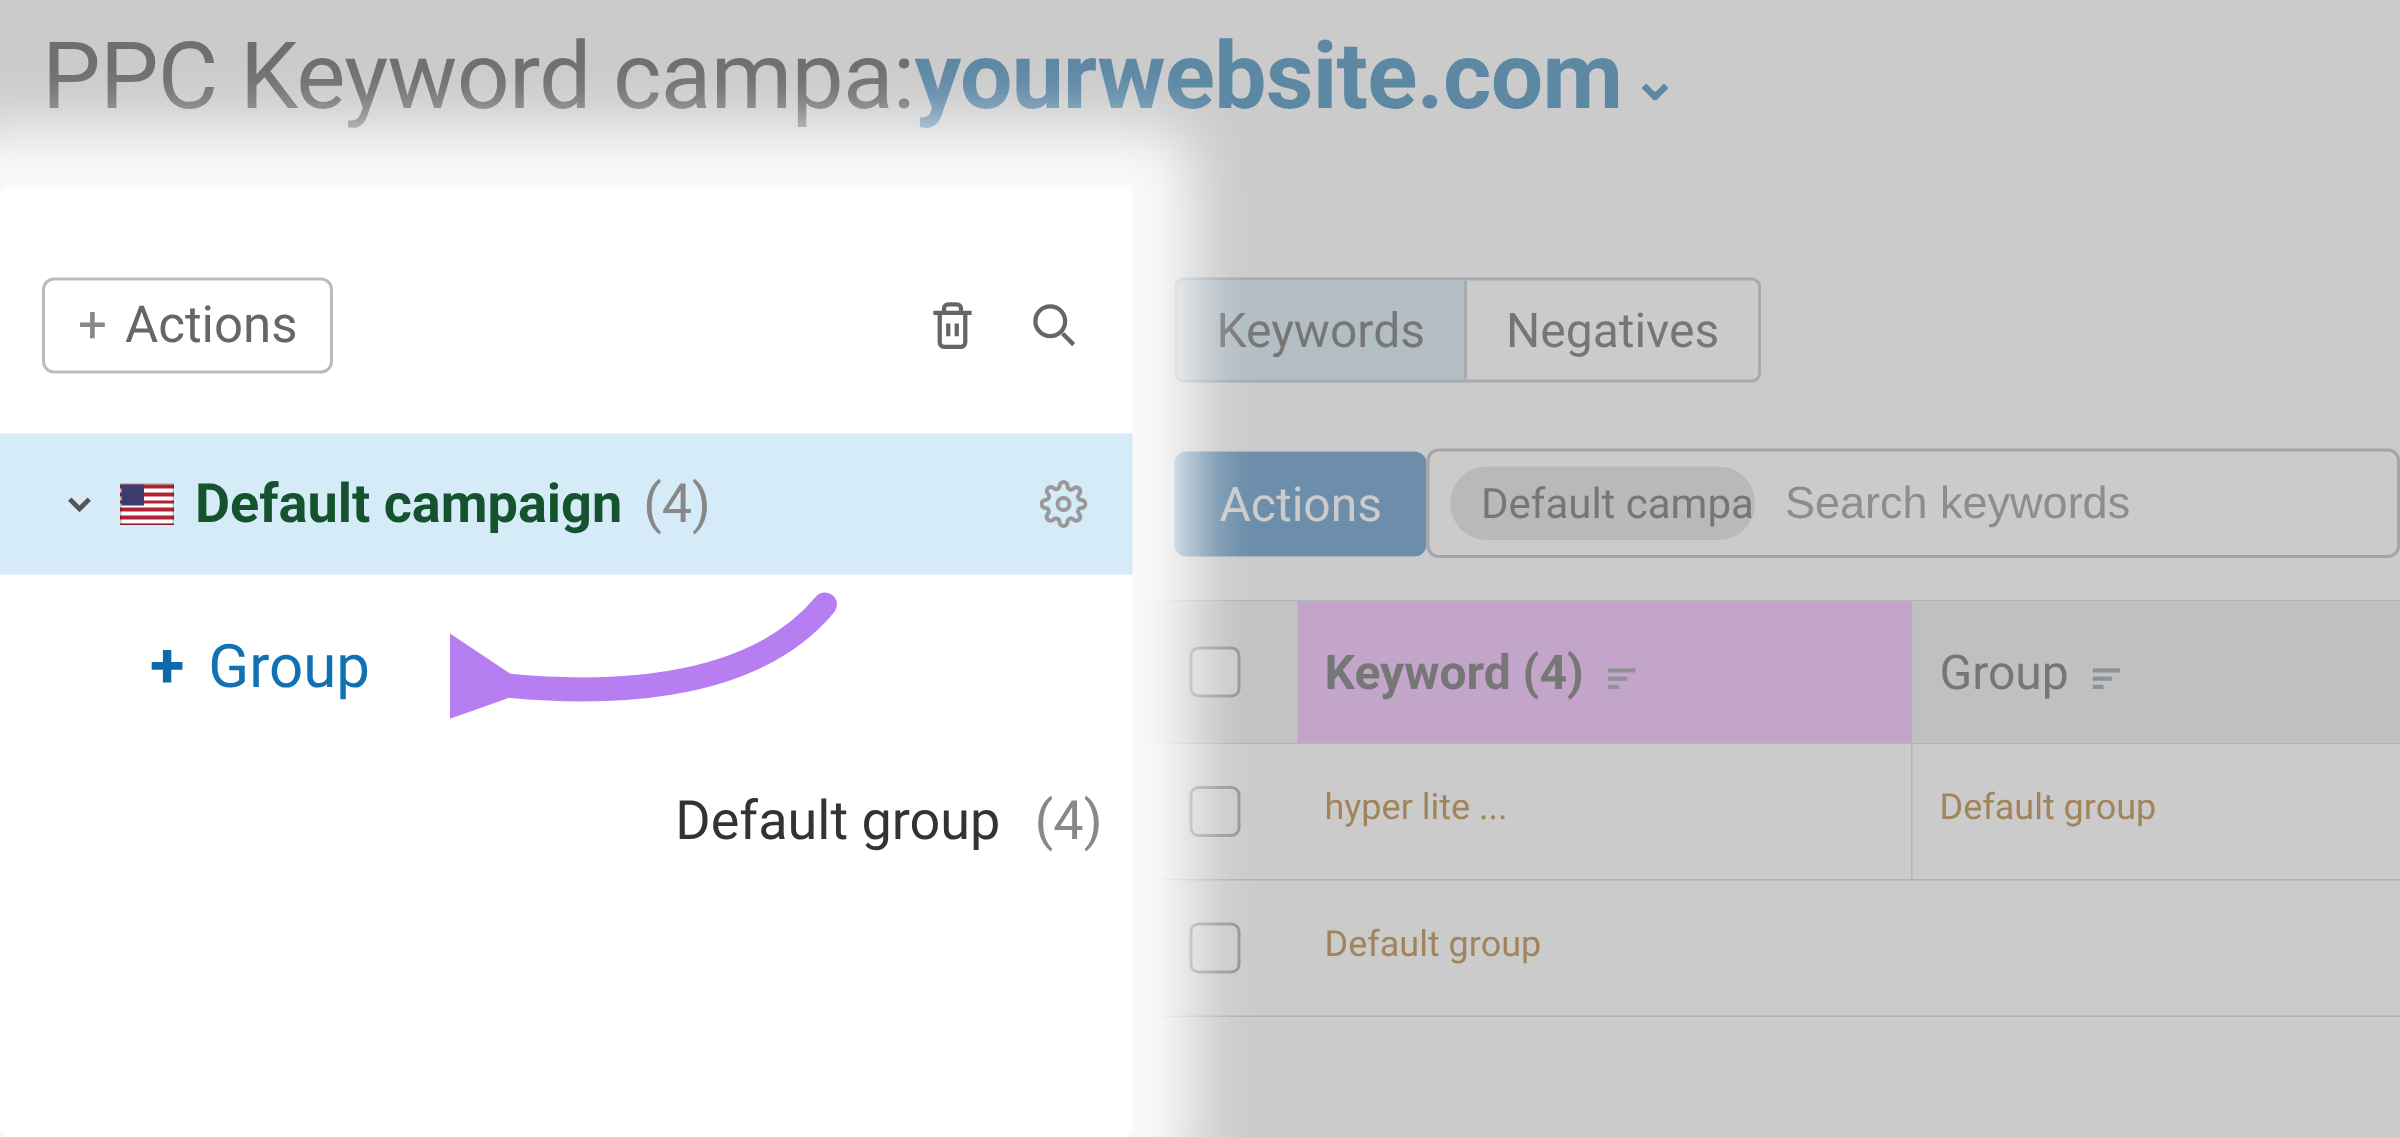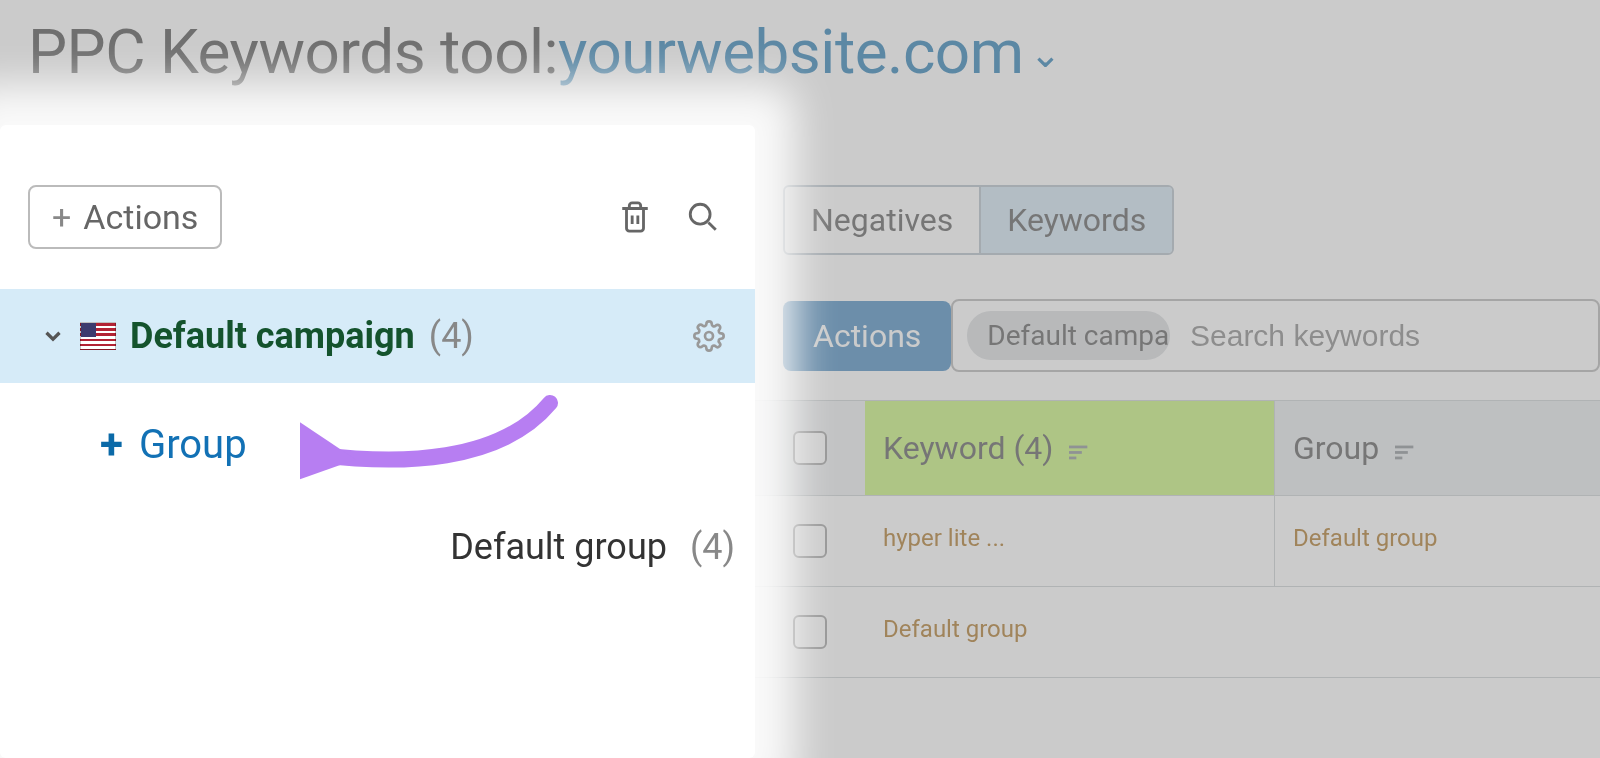--- a/index.html
+++ b/index.html
@@ -31,21 +31,21 @@
   }
   .header-title {
     font-size: 62px;
     font-weight: 400;
     color: #333;
     letter-spacing: -0.5px;
     white-space: nowrap;
   }
   .header-title .domain {
     color: #0b6aa8;
-    font-weight: 400;
+    font-weight: 700;
   }
   .chev-down {
     display: inline-block;
     margin-left: 6px;
     font-size: 38px;
     vertical-align: 6px;
     color: #0b6aa8;
   }
 
   .main {
@@ -252,36 +252,36 @@
     color: #a16207;
   }
   .thead .cell {
     background: #e3e6e8;
     color: #444;
     font-size: 32px;
   }
   .thead .cell-check { background: #eceeef; }
   .col-keyword { width: 410px; border-right: 1px solid #c4c9cc; }
   .col-group   { flex:1; }
-  .thead .col-keyword { background:#bef264; }
+  .thead .col-keyword { background:#f0abfc;font-weight:bold; }
   .checkbox {
     width: 34px; height: 34px;
     border: 2px solid #888;
     border-radius: 6px;
     cursor: pointer;
     background:#fff;
   }
   .sort-icon { margin-left:8px; color:#7a8086; display:inline-flex; align-items:center; vertical-align:-2px;}
 </style>
 </head>
 <body>
 
 <div class="header">
   <div class="header-title">
-    <span>PPC Keywords tool:</span><span class="domain"><span>yourwebsite.com</span><span class="chev-down">⌄</span></span>
+    <span>PPC Keyword campa:</span><span class="domain"><span>yourwebsite.com</span><span class="chev-down">⌄</span></span>
   </div>
 </div>
 
 <div class="main">
 
   <div class="sidebar">
 
     <div class="sidebar-toolbar">
       <div class="btn-outline">
         <span class="plus-icon">+</span>
@@ -335,22 +335,22 @@
 
     <div class="default-group-row">
       <span>Default group</span>
       <span class="count">(4)</span>
     </div>
   </div>
 
   <div class="right-panel">
 
     <div class="tabbar">
+      <div class="tab active">Keywords</div>
       <div class="tab">Negatives</div>
-      <div class="tab active">Keywords</div>
     </div>
 
     <div class="actionbar">
       <div class="actions-btn">Actions</div>
       <div class="search-wrap">
         <span class="chip">Default campa</span>
         <input class="search-input" placeholder="Search keywords" style="">
       </div>
     </div>
 

